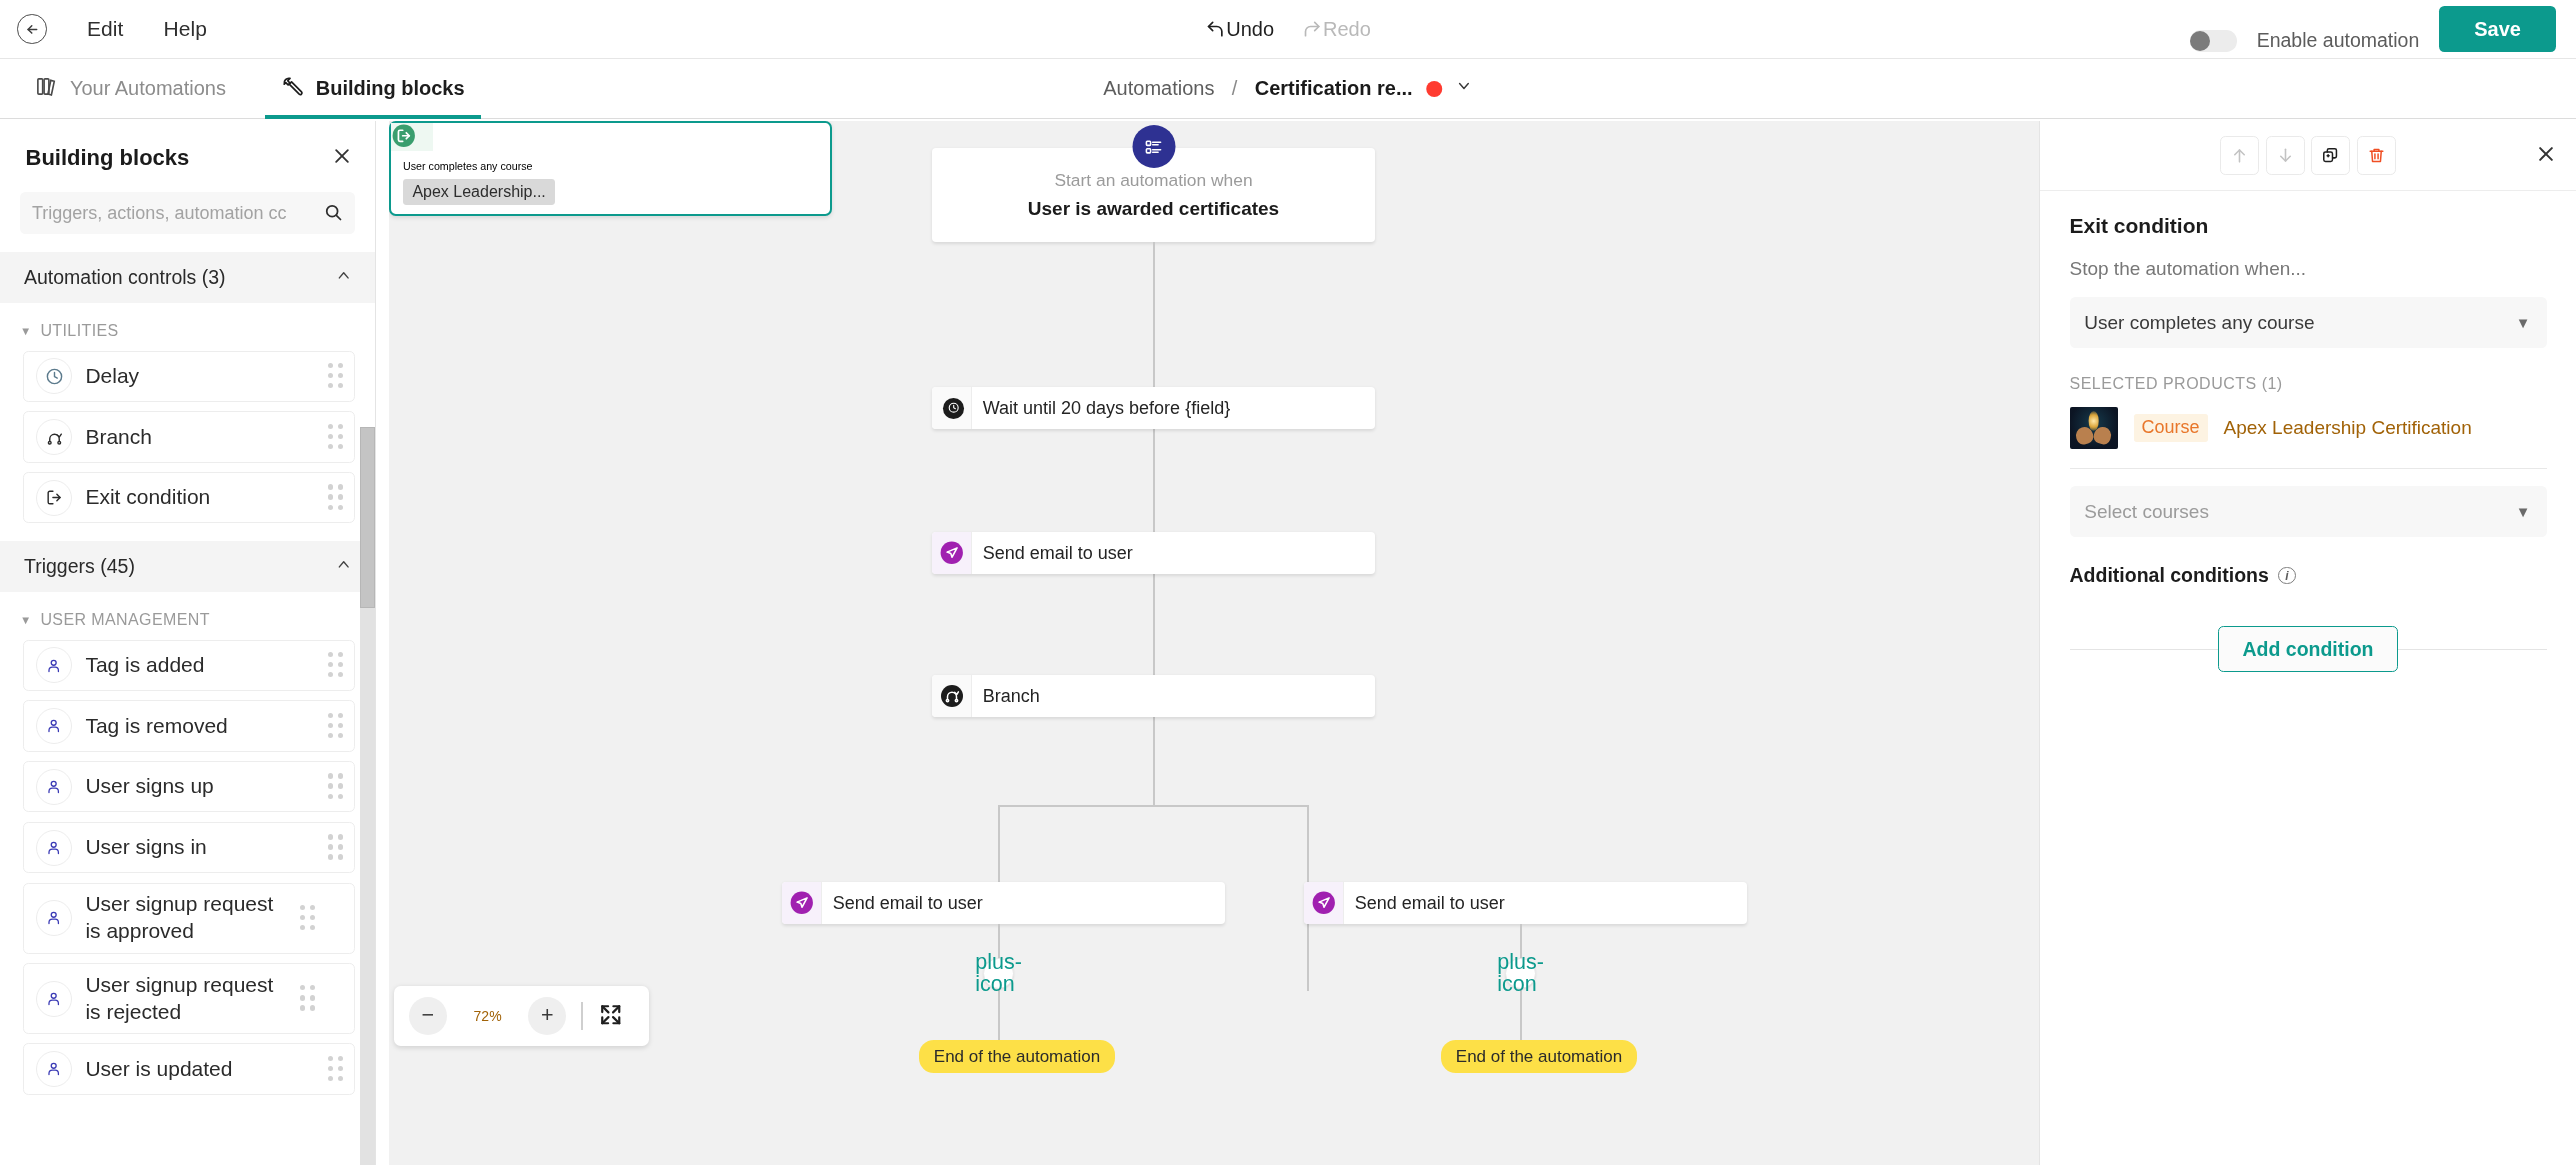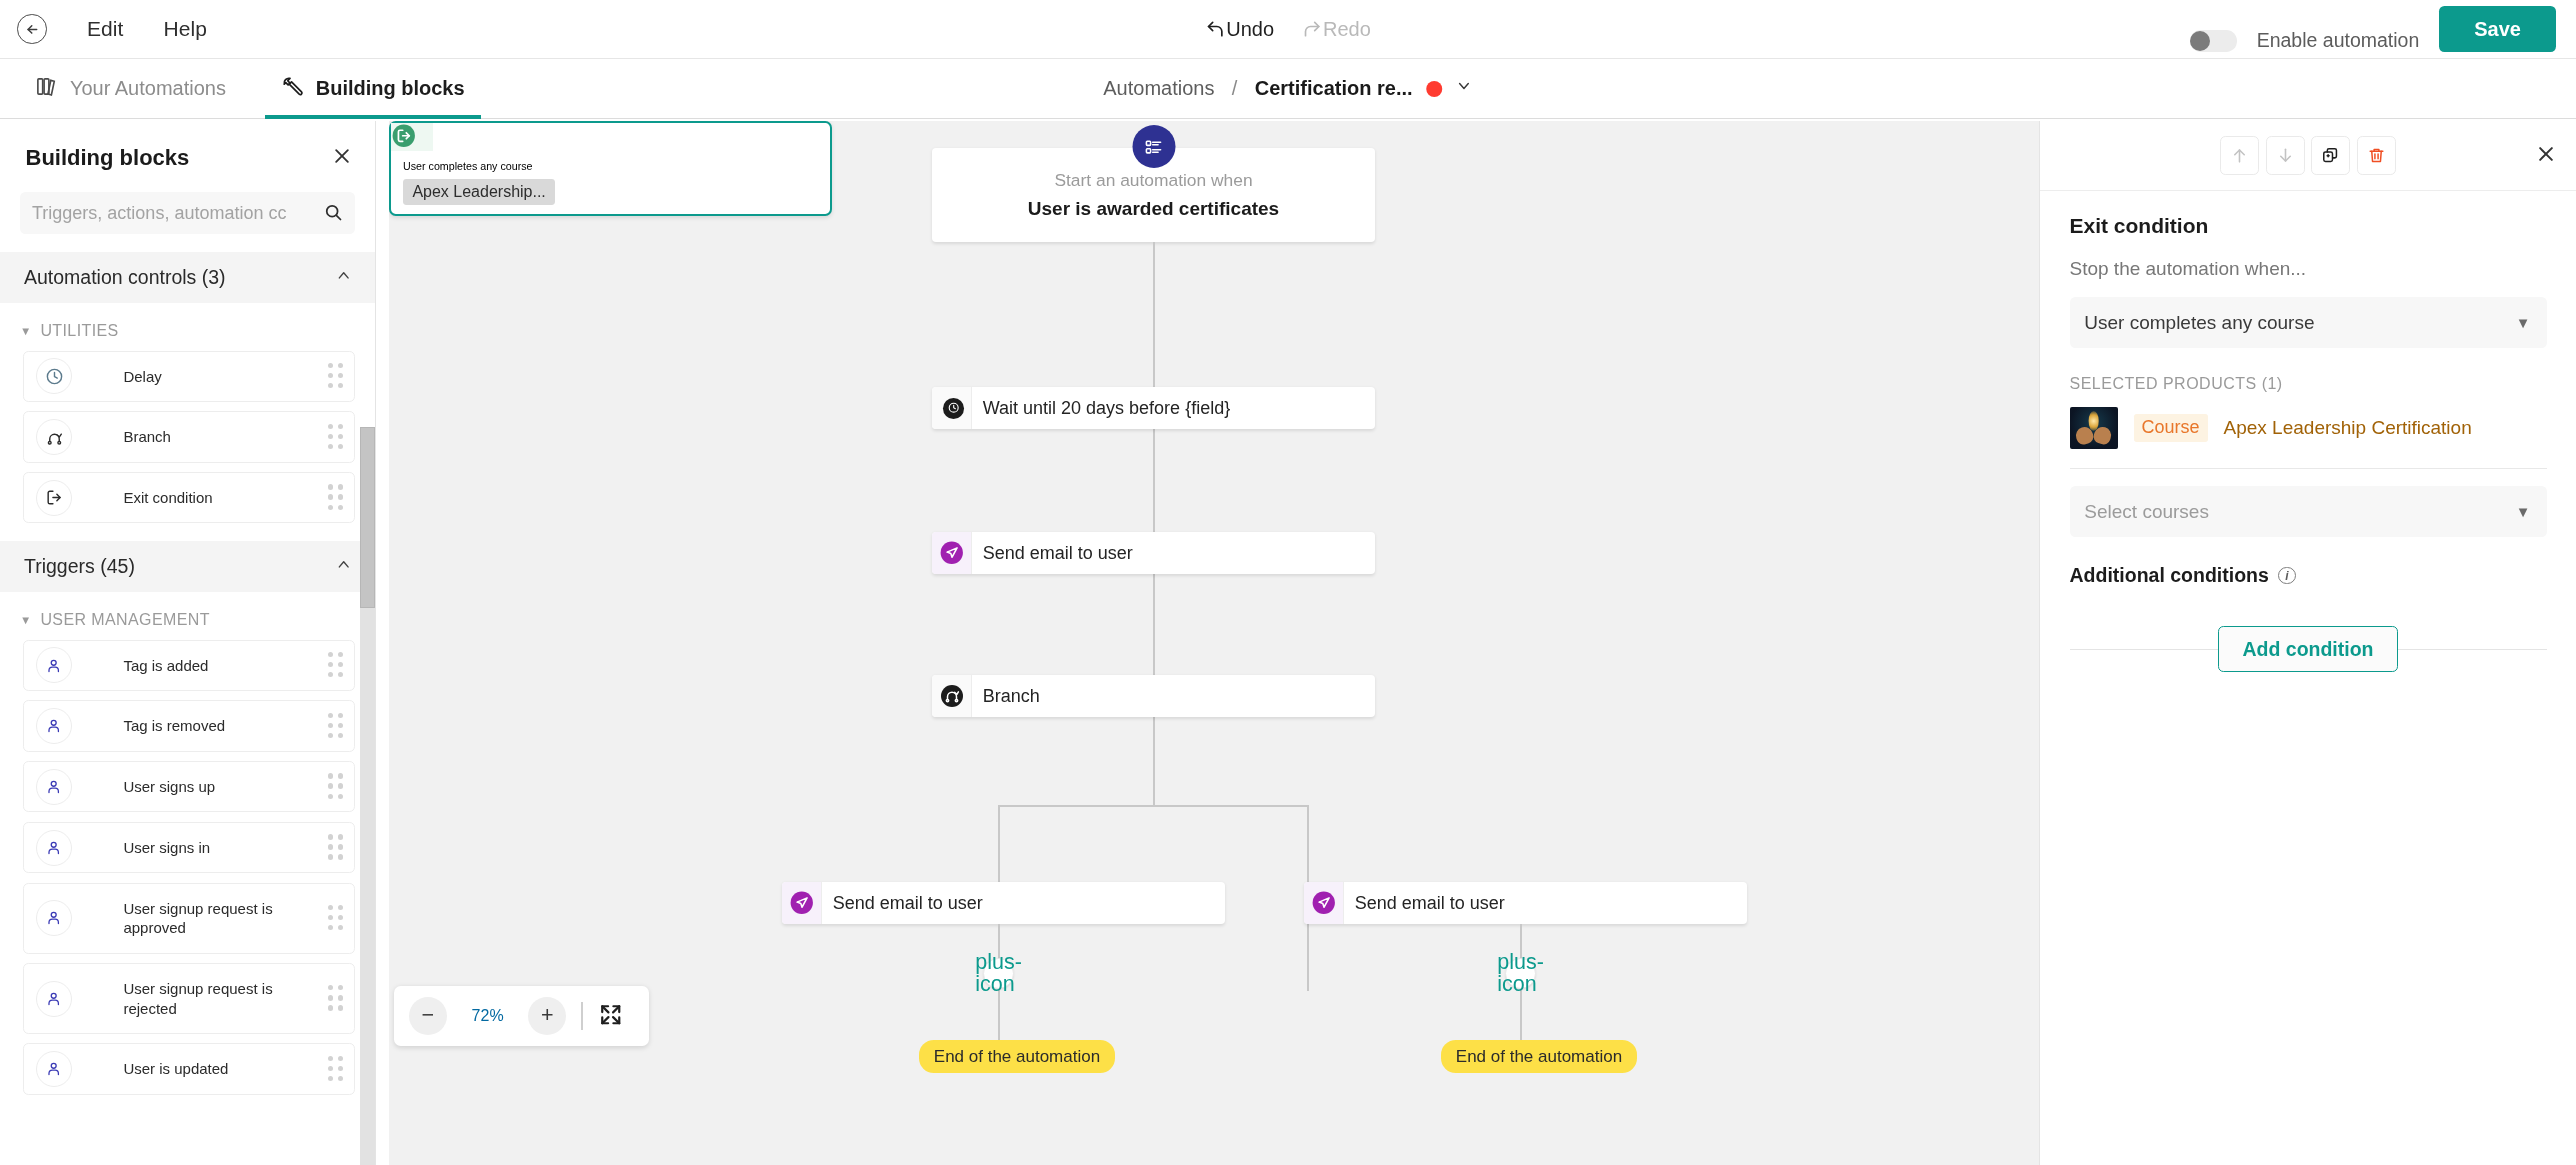--- a/index.html
+++ b/index.html
@@ -113,21 +113,21 @@
   .sb-sub .tri { font-size: 11.4px; color: #9a9a9a; }
   .sb-item {
     margin: 0 20px 9.4px 23px; min-height: 50px; border: 1.3px solid #ededed;
     border-radius: 5.4px; background: #fff; display: flex; align-items: center;
     padding: 6.7px 9.4px 6.7px 12px; gap: 13.4px;
   }
   .sb-ico {
     width: 36px; height: 36px; border-radius: 50%; border: 1.3px solid #ededed;
     display: flex; align-items: center; justify-content: center; flex: none;
   }
-  .sb-lbl { font-size: 15px; color: #2b2b2b; line-height: 1.28; flex: 1; margin-left: 38px; }
+  .sb-lbl { font-size: 21px; color: #2b2b2b; line-height: 1.28; flex: 1; }
   .grip {
     width: 23px; height: 23px; flex: none; display: grid;
     grid-template-columns: repeat(2, 6.7px); grid-template-rows: repeat(3, 6.7px);
     gap: 3.4px; align-content: center; justify-content: end;
   }
   .grip i { width: 5.4px; height: 5.4px; border-radius: 50%; background: #d2d2d2; display: block; }
   .sb-scroll-track {
     position: absolute; right: 0; top: 306px; width: 14.8px; height: 738px;
     background: #e2e2e2;
   }
@@ -202,21 +202,21 @@
   .zoomctl {
     position: absolute; left: 394px; top: 986px; width: 255px; height: 60px;
     background: #fff; border-radius: 6.7px; box-shadow: 0 1.3px 5.4px rgba(0,0,0,.13);
     display: flex; align-items: center; padding: 0 14.8px; gap: 14.8px;
   }
   .zc-btn {
     width: 38px; height: 38px; border-radius: 50%; background: #efefef;
     display: flex; align-items: center; justify-content: center;
     font-size: 21.5px; color: #3a3a3a; line-height: 1; flex: none;
   }
-  .zc-val { font-size: 16px; color: #0369a1; min-width: 52px; text-align: center; }
+  .zc-val { font-size: 14px; color: #a16207; min-width: 52px; text-align: center; }
   .zc-div { width: 2px; height: 28px; background: #cfcfcf; }
 
   
   .rpanel {
     position: absolute; top: 121px; left: 2039px; width: 537px; height: 1045px;
     background: #fff; border-left: 1.3px solid #e4e4e4;
   }
   .rp-toolbar {
     height: 70px; display: flex; align-items: center; padding: 0 16px 0 180px;
     gap: 6.7px; border-bottom: 1.3px solid #ededed; position: relative;

